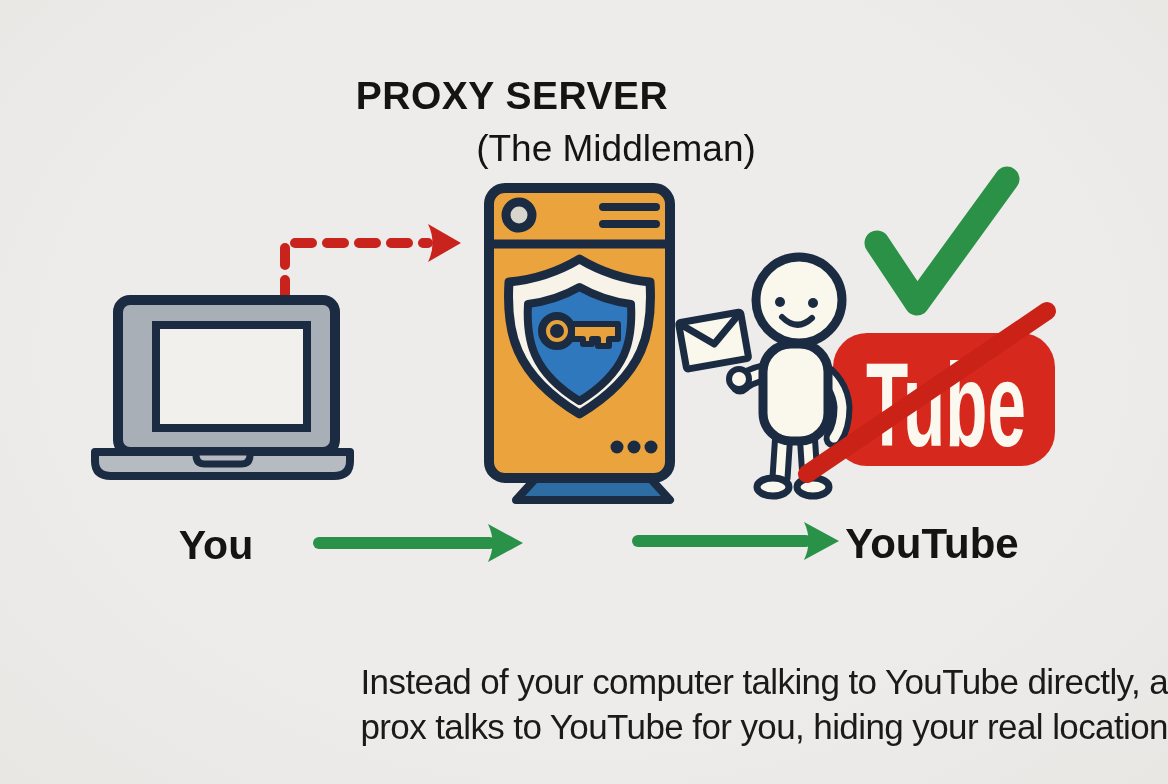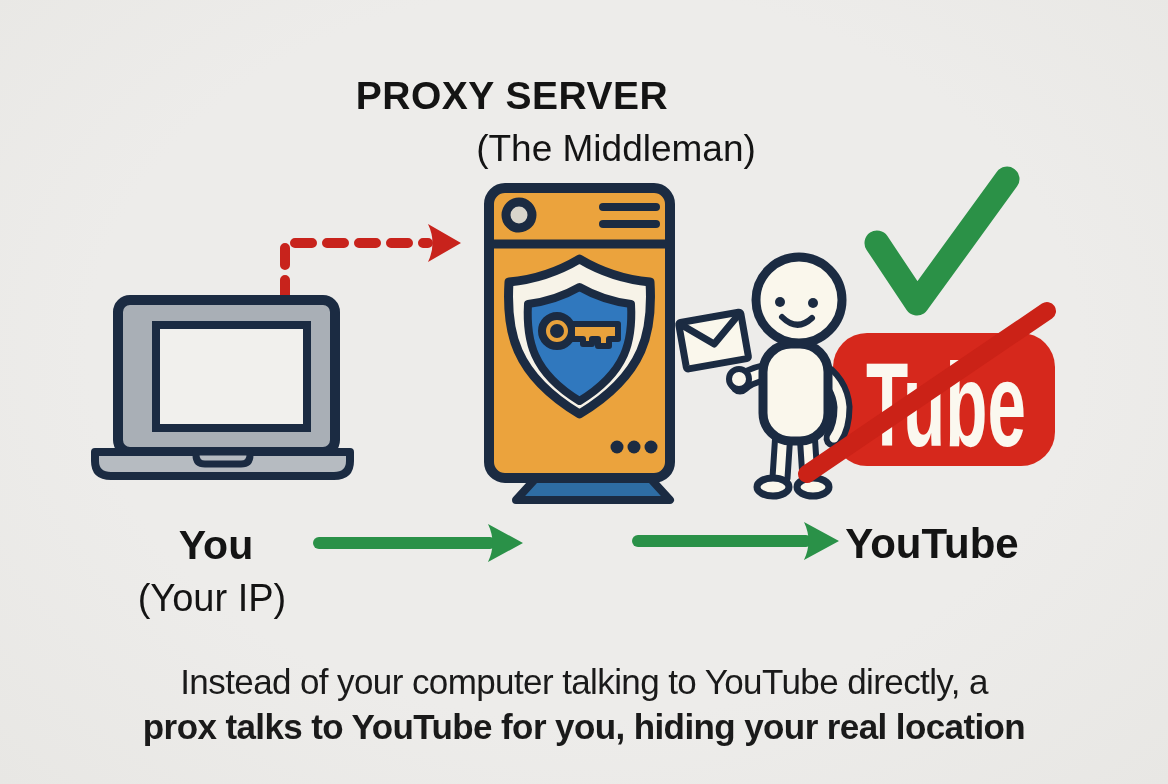--- a/index.html
+++ b/index.html
@@ -16,24 +16,24 @@
   .title1{top:74px;left:0;width:1024px;text-align:center;
           font-size:39px;font-weight:700;letter-spacing:0.5px;}
   .title2{top:128px;left:0;width:1168px;text-align:center;
           font-size:37px;font-weight:400;padding-left:32px;}
   .you-label{top:522px;left:116px;width:200px;text-align:center;
           font-size:41px;font-weight:700;}
   .you-sub{top:577px;left:112px;width:200px;text-align:center;
           font-size:38px;font-weight:400;}
   .blocked-label{top:520px;left:826px;width:212px;text-align:center;
           font-size:42px;font-weight:700;}
-  .caption{left:0;width:1168px;text-align:center;
+  .caption{left:0;width:1168px;text-align:right;
           font-size:35px;font-weight:400;letter-spacing:-0.6px;color:#1a1a1a;}
   .cap1{top:662px;}
-  .cap2{top:707px;font-weight:bold;}
+  .cap2{top:707px;}
 </style>
 </head>
 <body>
 
 <div class="stage">
 
   <svg class="scene-svg" width="1168" height="784" viewBox="0 0 1168 784">
 
     <g>
       <path d="M 285 297 L 285 243 L 428 243" fill="none" stroke="#C8231C" stroke-width="10" stroke-linecap="round" stroke-dasharray="17 15"></path>
@@ -116,19 +116,18 @@
     <g>
       <line x1="638" y1="541" x2="806" y2="541" stroke="#2A9148" stroke-width="12" stroke-linecap="round"></line>
       <path d="M 804 522 L 839 541 L 804 560 Q 813 541 804 522 Z" fill="#2A9148"></path>
     </g>
   </svg>
 
   <div class="abs title1">PROXY SERVER</div>
   <div class="abs title2">(The Middleman)</div>
 
   <div class="abs you-label">You</div>
-  <div class="abs you-sub">(Your IP)</div>
 
   <div class="abs blocked-label">YouTube</div>
 
   <div class="abs caption cap1">Instead of your computer talking to YouTube directly, a</div>
   <div class="abs caption cap2">prox talks to YouTube for you, hiding your real location</div>
 </div>
 
 </body></html>

